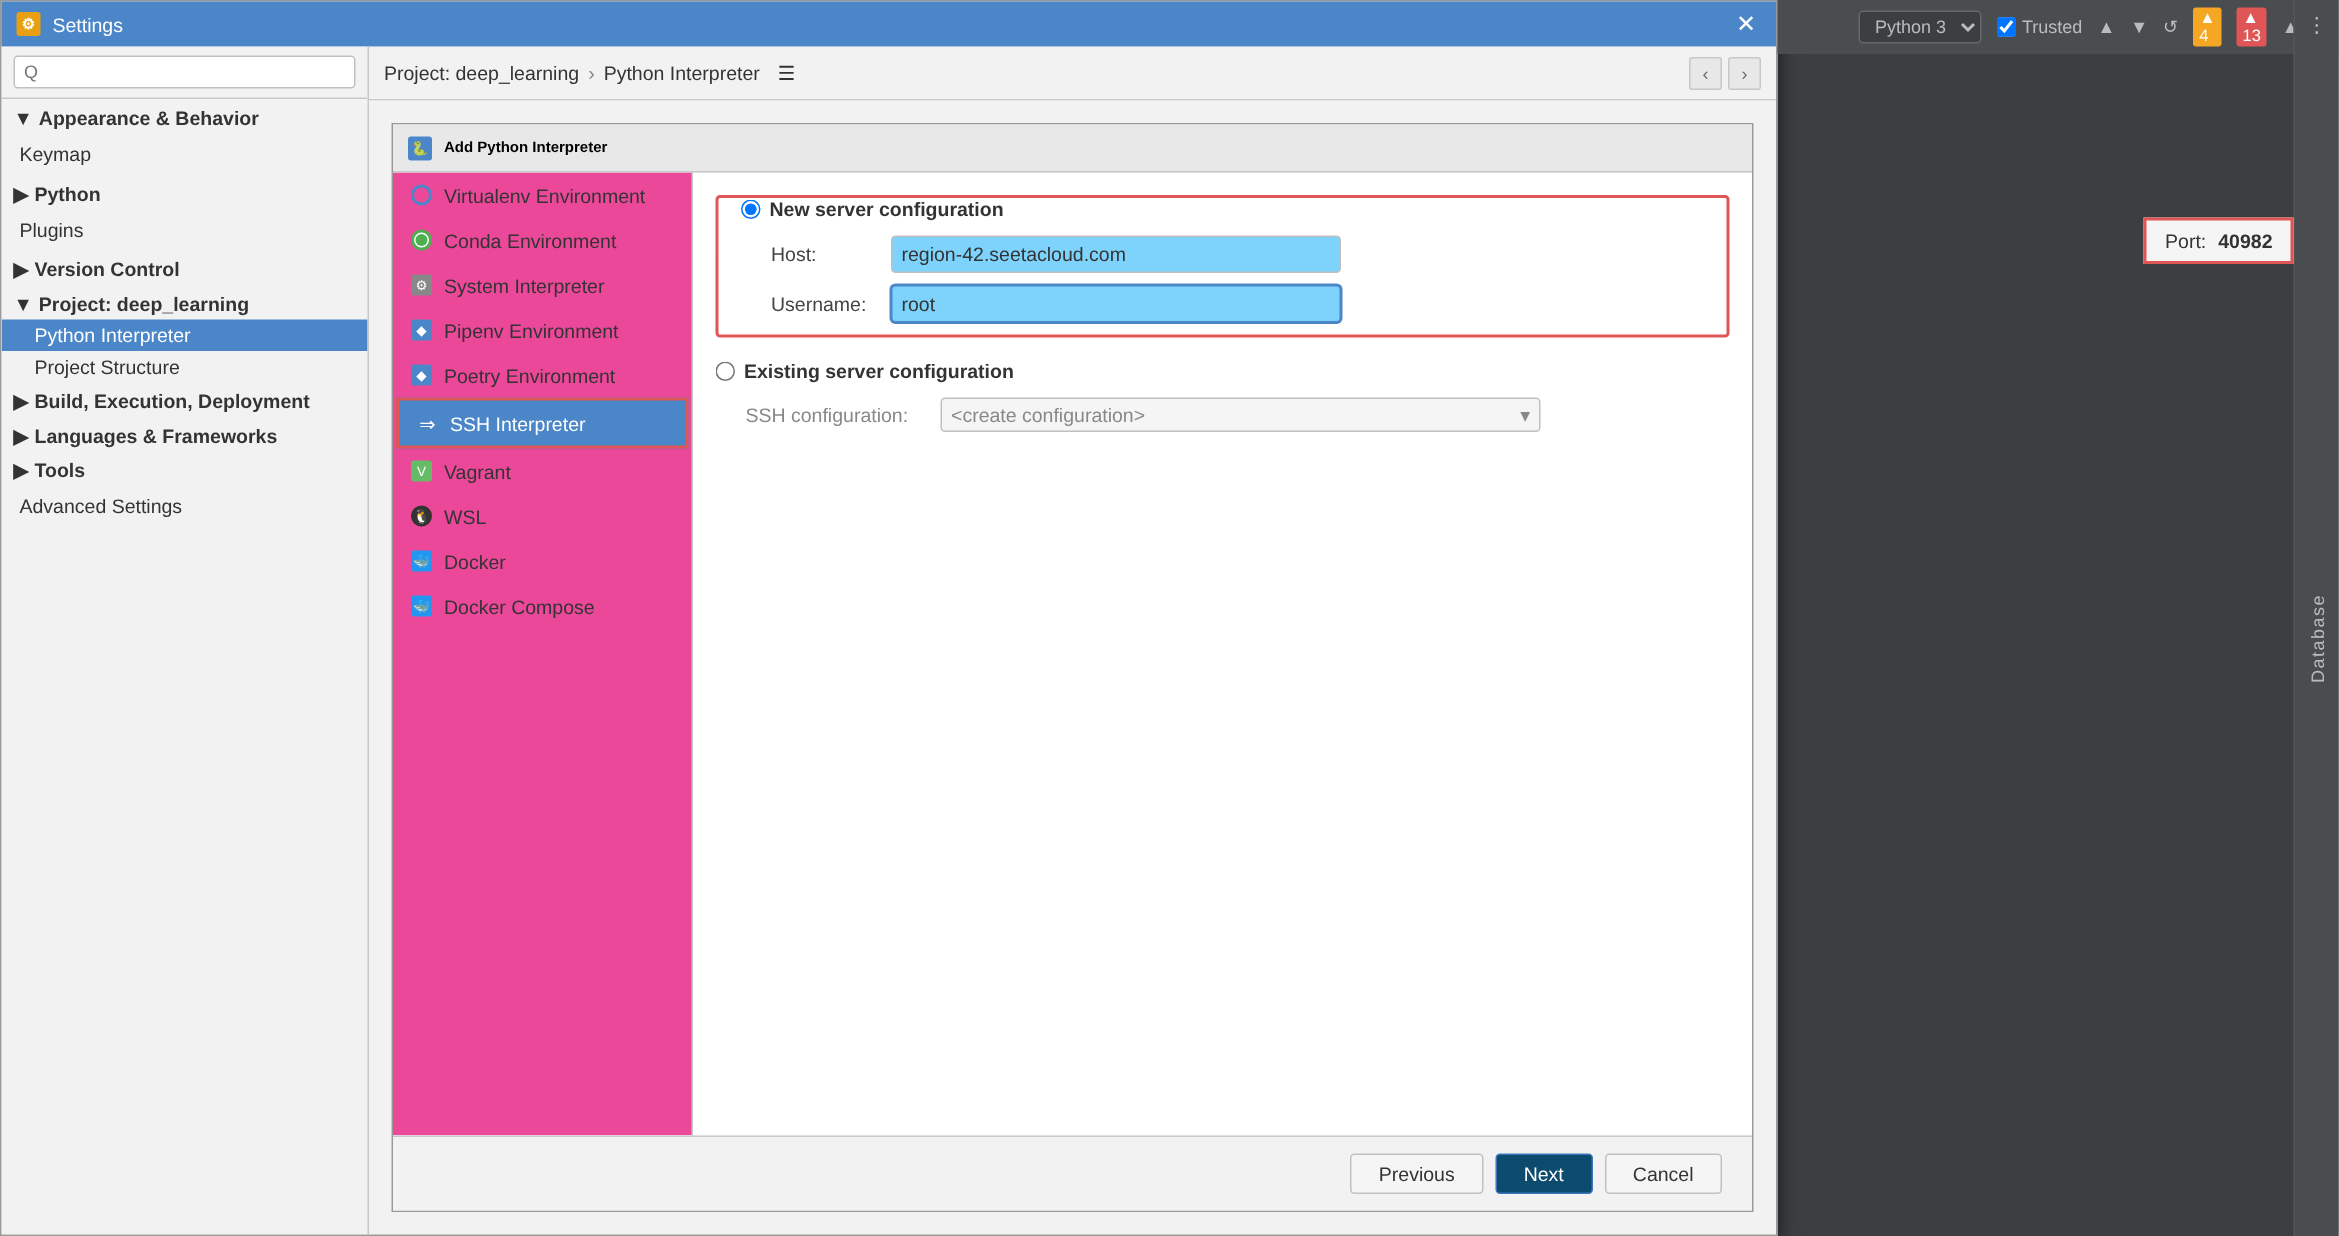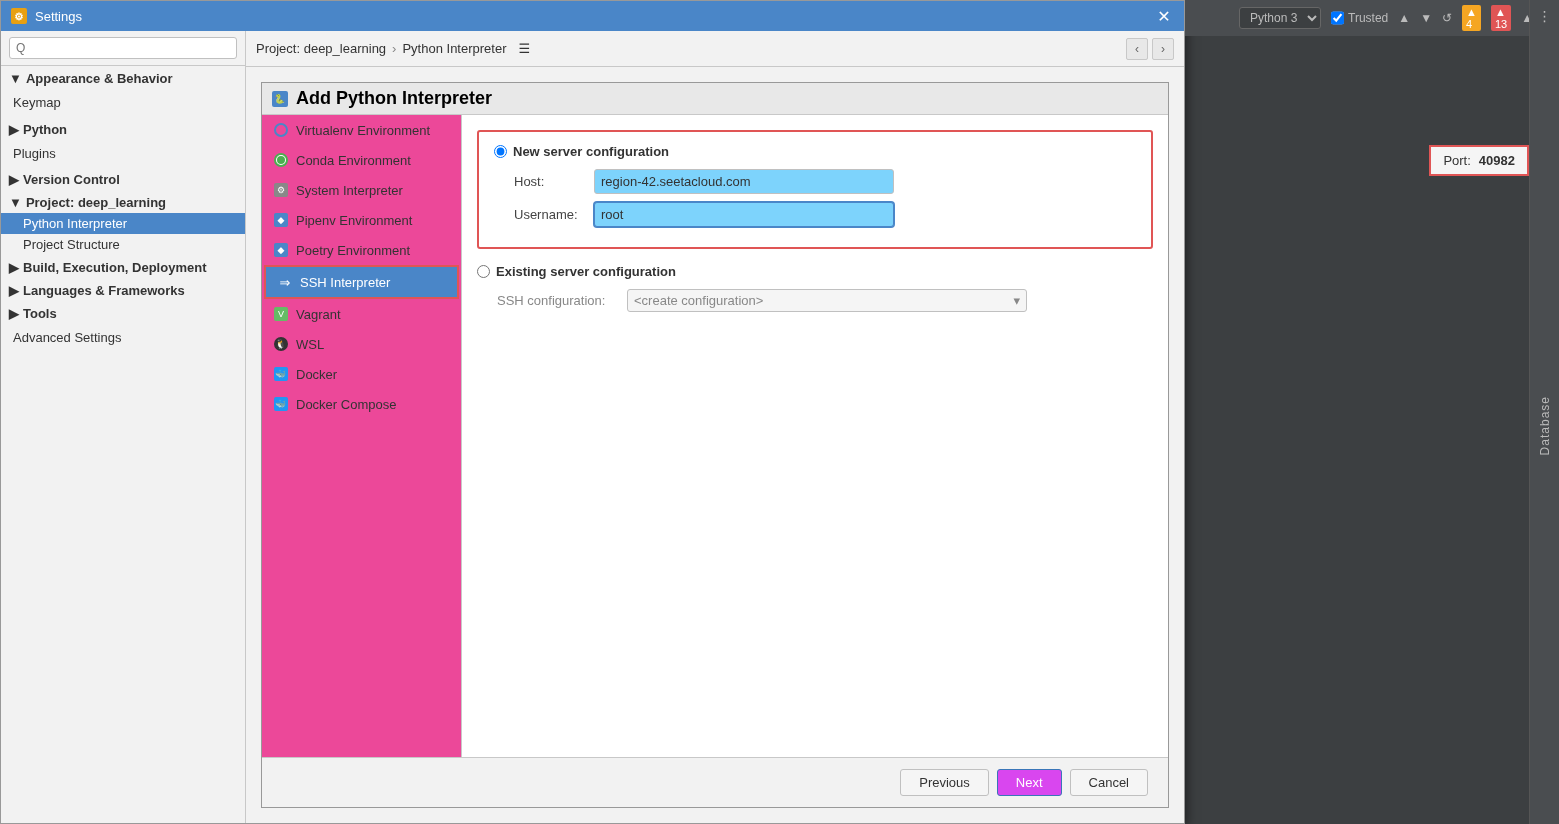--- a/index.html
+++ b/index.html
@@ -217,21 +217,21 @@
 
     
     .interpreter-config {
       flex: 1;
       padding: 15px;
       overflow-y: auto;
     }
 
     .config-section {
       border: 2px solid #e05555;
-      padding: 12px 15px;
+      padding: 0 15px;
       border-radius: 3px;
       margin-bottom: 15px;
     }
 
     .radio-option {
       display: flex;
       align-items: center;
       gap: 6px;
       cursor: pointer;
       margin-bottom: 10px;
@@ -328,21 +328,21 @@
       padding: 5px 18px;
       border-radius: 3px;
       font-size: 13px;
       cursor: pointer;
       border: 1px solid #c0c0c0;
       background: #f5f5f5;
       color: #333;
     }
 
     .btn-primary {
-      background: #d946ef;
+      background: #0c4a6e;
       color: white;
       border-color: #3a76b8;
     }
 
     .icon-btn {
       width: 22px;
       height: 22px;
       border: none;
       background: transparent;
       color: #bbb;
@@ -551,21 +551,21 @@
             <button class="icon-btn" style="color:#666; background:#e8e8e8; border:1px solid #c8c8c8;">›</button>
           </div>
         </div>
 
         <div style="flex:1; padding:15px; background:#f2f2f2; position:relative; overflow:hidden;">
 
           <div style="border:1px solid #999; background:white; display:flex; flex-direction:column; height:100%;">
 
             <div class="interpreter-titlebar">
               <div class="interpreter-title-icon">🐍</div>
-              <span style="font-weight:bold; font-size:18px;">Add Python Interpreter</span>
+              <span style="font-weight:bold; font-size:10px;">Add Python Interpreter</span>
             </div>
 
             <div class="interpreter-body">
 
               <div class="interpreter-list">
 
                 <div class="interp-item">
                   <div class="interp-icon">
                     <div style="width:14px;height:14px;border-radius:50%;border:2px solid #4a86c8;"></div>
                   </div>

